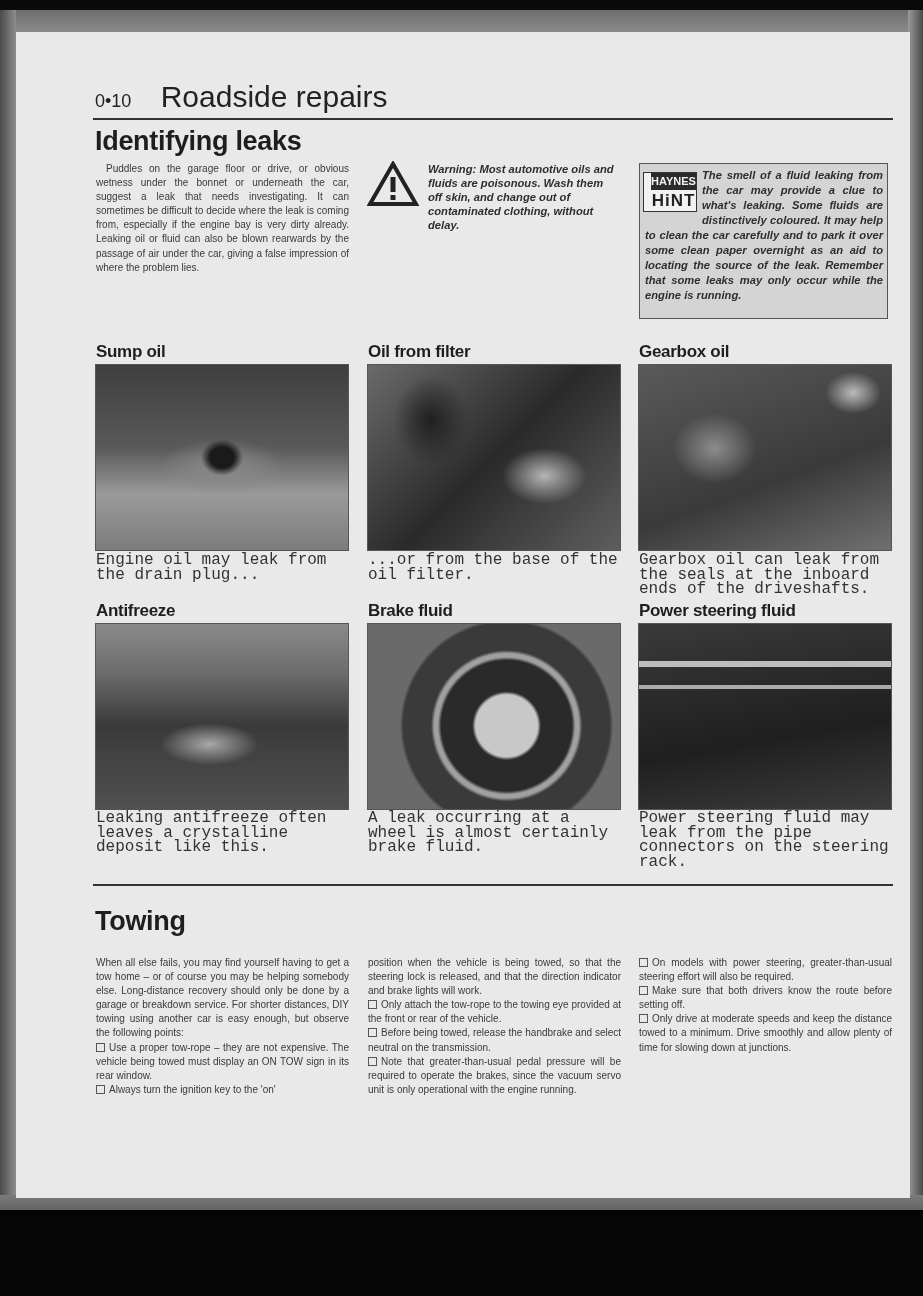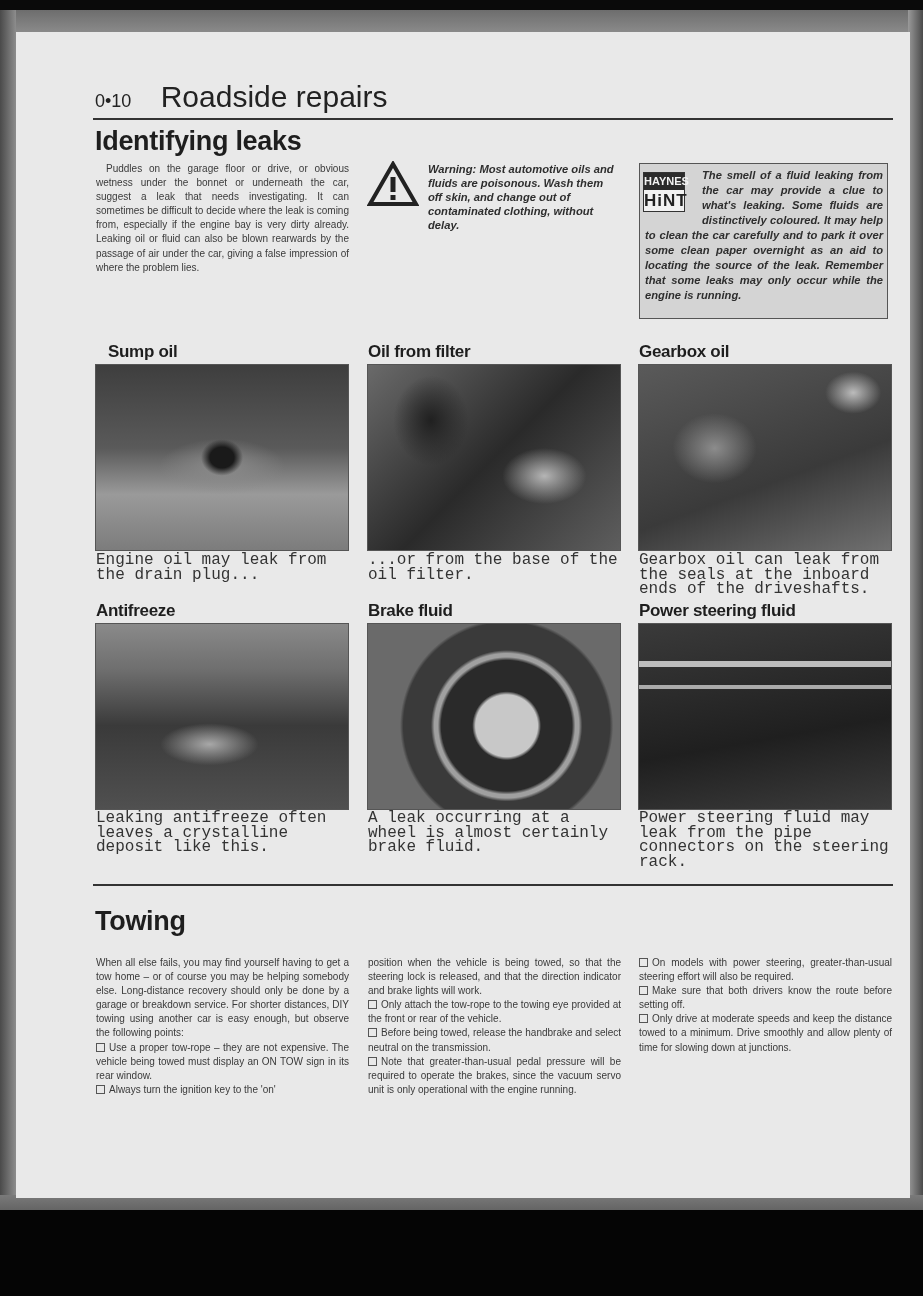--- a/index.html
+++ b/index.html
@@ -29,21 +29,21 @@
     .body-text p { text-indent: 10px; }
     .body-text .item { text-indent: 0; }
     .box { display: inline-block; width: 9px; height: 9px; border: 1px solid #555; margin-right: 4px; vertical-align: -1px; }
 
     .warning-icon { position: absolute; left: 367px; top: 161px; width: 52px; height: 46px; }
     .warning-text { position: absolute; left: 428px; top: 162px; width: 190px; font-size: 11.2px; line-height: 14.1px;
       font-style: italic; font-weight: bold; color: #2e2e2e; }
 
     .hint-box { position: absolute; left: 639px; top: 163px; width: 249px; height: 156px;
       background: #d4d4d4; border: 1px solid #555; }
-    .hint-logo { position: absolute; left: 643px; top: 172px; width: 42px; height: 40px; border: 1px solid #333; background: #f2f2f2; }
+    .hint-logo { position: absolute; left: 643px; top: 172px; width: 54px; height: 40px; border: 1px solid #333; background: #f2f2f2; padding-left: 7px; }
     .hint-logo .top { height: 17px; background: #2b2b2b; color: #f2f2f2; font-weight: bold; font-size: 11px;
       text-align: center; line-height: 17px; }
     .hint-logo .bot { height: 21px; color: #222; font-weight: bold; font-size: 17px; text-align: center; line-height: 21px; letter-spacing: 1px; }
     .hint-text { position: absolute; left: 645px; top: 168px; width: 238px; font-size: 11.2px; line-height: 15px;
       font-style: italic; font-weight: bold; color: #2e2e2e; text-align: justify; }
     .hint-text .float-pad { float: left; width: 57px; height: 58px; }
 
     .sec-title { position: absolute; font-weight: bold; font-size: 17px; color: #1e1e1e; letter-spacing: -0.3px; }
     .photo { position: absolute; width: 254px; height: 187px; border: 1px solid #555; overflow: hidden; }
     .caption { position: absolute; width: 252px; font-size: 16px; line-height: 14.5px; color: #333; font-family: Liberation Mono, monospace; }
@@ -105,21 +105,21 @@
 <div class="hint-box"></div>
 <div class="hint-text">
   <span class="float-pad"></span>
   <span>The smell of a fluid leaking from the car may provide a clue to what's leaking. Some fluids are distinctively coloured. It may help to clean the car carefully and to park it over some clean paper overnight as an aid to locating the source of the leak. Remember that some leaks may only occur while the engine is running.</span>
 </div>
 <div class="hint-logo">
   <div class="top">HAYNES</div>
   <div class="bot">HiNT</div>
 </div>
 
-<div class="sec-title" style="left:108px; top:342px;">Sump oil</div>
+<div class="sec-title" style="left:96px; top:342px;">Sump oil</div>
 <div class="photo p-sump" style="left:95px; top:364px;"></div>
 <div class="caption" style="left:96px; top:553px;">Engine oil may leak from the drain plug...</div>
 
 <div class="sec-title" style="left:368px; top:342px;">Oil from filter</div>
 <div class="photo p-filter" style="left:367px; top:364px;"></div>
 <div class="caption" style="left:368px; top:553px;">...or from the base of the oil filter.</div>
 
 <div class="sec-title" style="left:639px; top:342px;">Gearbox oil</div>
 <div class="photo p-gearbox" style="left:638px; top:364px;"></div>
 <div class="caption" style="left:639px; top:553px;">Gearbox oil can leak from the seals at the inboard ends of the driveshafts.</div>

